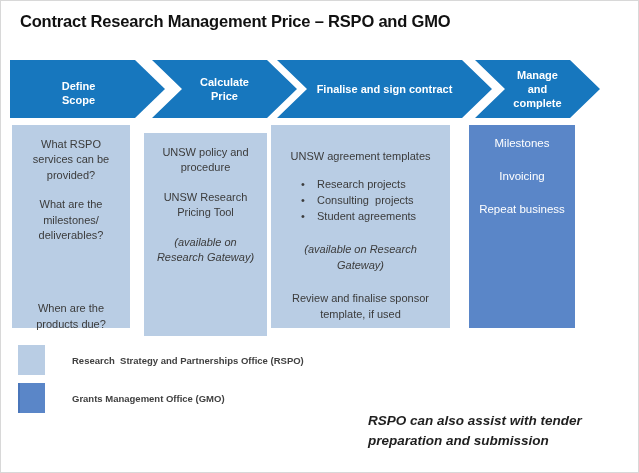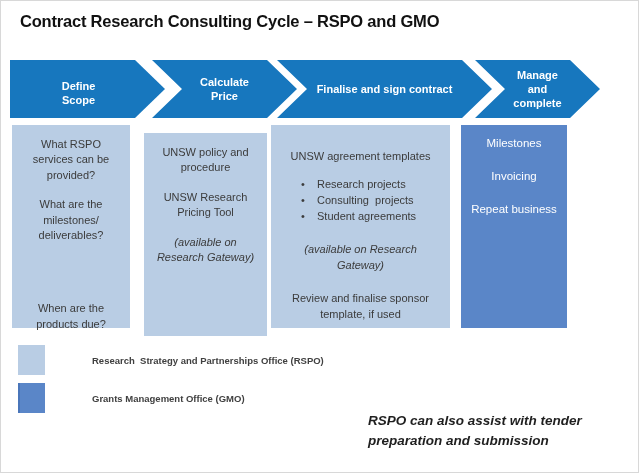--- a/index.html
+++ b/index.html
@@ -67,21 +67,21 @@
     position: absolute;
     top: 125px;
     height: 203px;
     font-size: 11px;
     line-height: 1.4;
     text-align: center;
     color: #3b3b3b;
   }
   .box p { white-space: pre-wrap; }
   .box-light { background: var(--rspo-light, #B9CDE4); }
-  .box-dark  { background: var(--gmo-blue, #5A86C8); color: #fff; }
+  .box-dark  { background: var(--gmo-blue, #5A86C8); color: #fff; margin-left: 8px; }
 
   .box1 { left: 12px;  width: 118px; padding-top: 12px; }
   .box1 p + p { margin-top: 14px; text-align: center; }
   .box1 .gap-large { margin-top: 58px; }
 
   .box2 { left: 144px; width: 123px; padding-top: 12px; margin-top: 8px; }
   .box2 p + p { margin-top: 14px; }
 
   .box3 { left: 271px; width: 179px; padding-top: 8px; }
   .box3 .heading { margin-top: 16px; }
@@ -90,21 +90,21 @@
   .box3 li::before { content: "\2022"; display: inline-block; width: 16px; }
   .box3 .note { margin-top: 18px; }
   .box3 .footer-line { margin-top: 18px; }
 
   .box4 { left: 461px; width: 106px; padding-top: 10px; font-size: 11.5px; }
   .box4 p + p { margin-top: 17px; }
 
   .italic { font-style: italic; }
 
   
-  .legend-row { position: absolute; left: 18px; display: flex; align-items: center; gap: 20px; }
+  .legend-row { position: absolute; left: 18px; display: flex; align-items: center; }
   .legend-row-1 { top: 345px; }
   .legend-row-2 { top: 383px; }
   .swatch { width: 27px; height: 30px; flex: 0 0 auto; }
   .swatch-light { background: var(--rspo-light, #B9CDE4); }
   .swatch-dark  { background: var(--gmo-blue, #5A86C8); border-left: 2px solid #4a76ba; }
   .legend-label {
     margin-left: 27px;
     font-size: 9.5px;
     font-weight: bold;
     color: #404040;
@@ -123,21 +123,21 @@
     line-height: 1.45;
     color: #1f1f1f;
     white-space: pre-wrap;
   }
 </style>
 </head>
 <body>
 
 <div class="slide">
 
-  <h1 class="title">Contract Research Consulting Cycle – RSPO and GMO</h1>
+  <h1 class="title">Contract Research Management Price – RSPO and GMO</h1>
 
   <div class="band">
     <div class="chev chev-first chev1">
       <span>Define
 Scope</span>
     </div>
     <div class="chev chev-notch chev2">
       <span>Calculate
 Price</span>
     </div>

